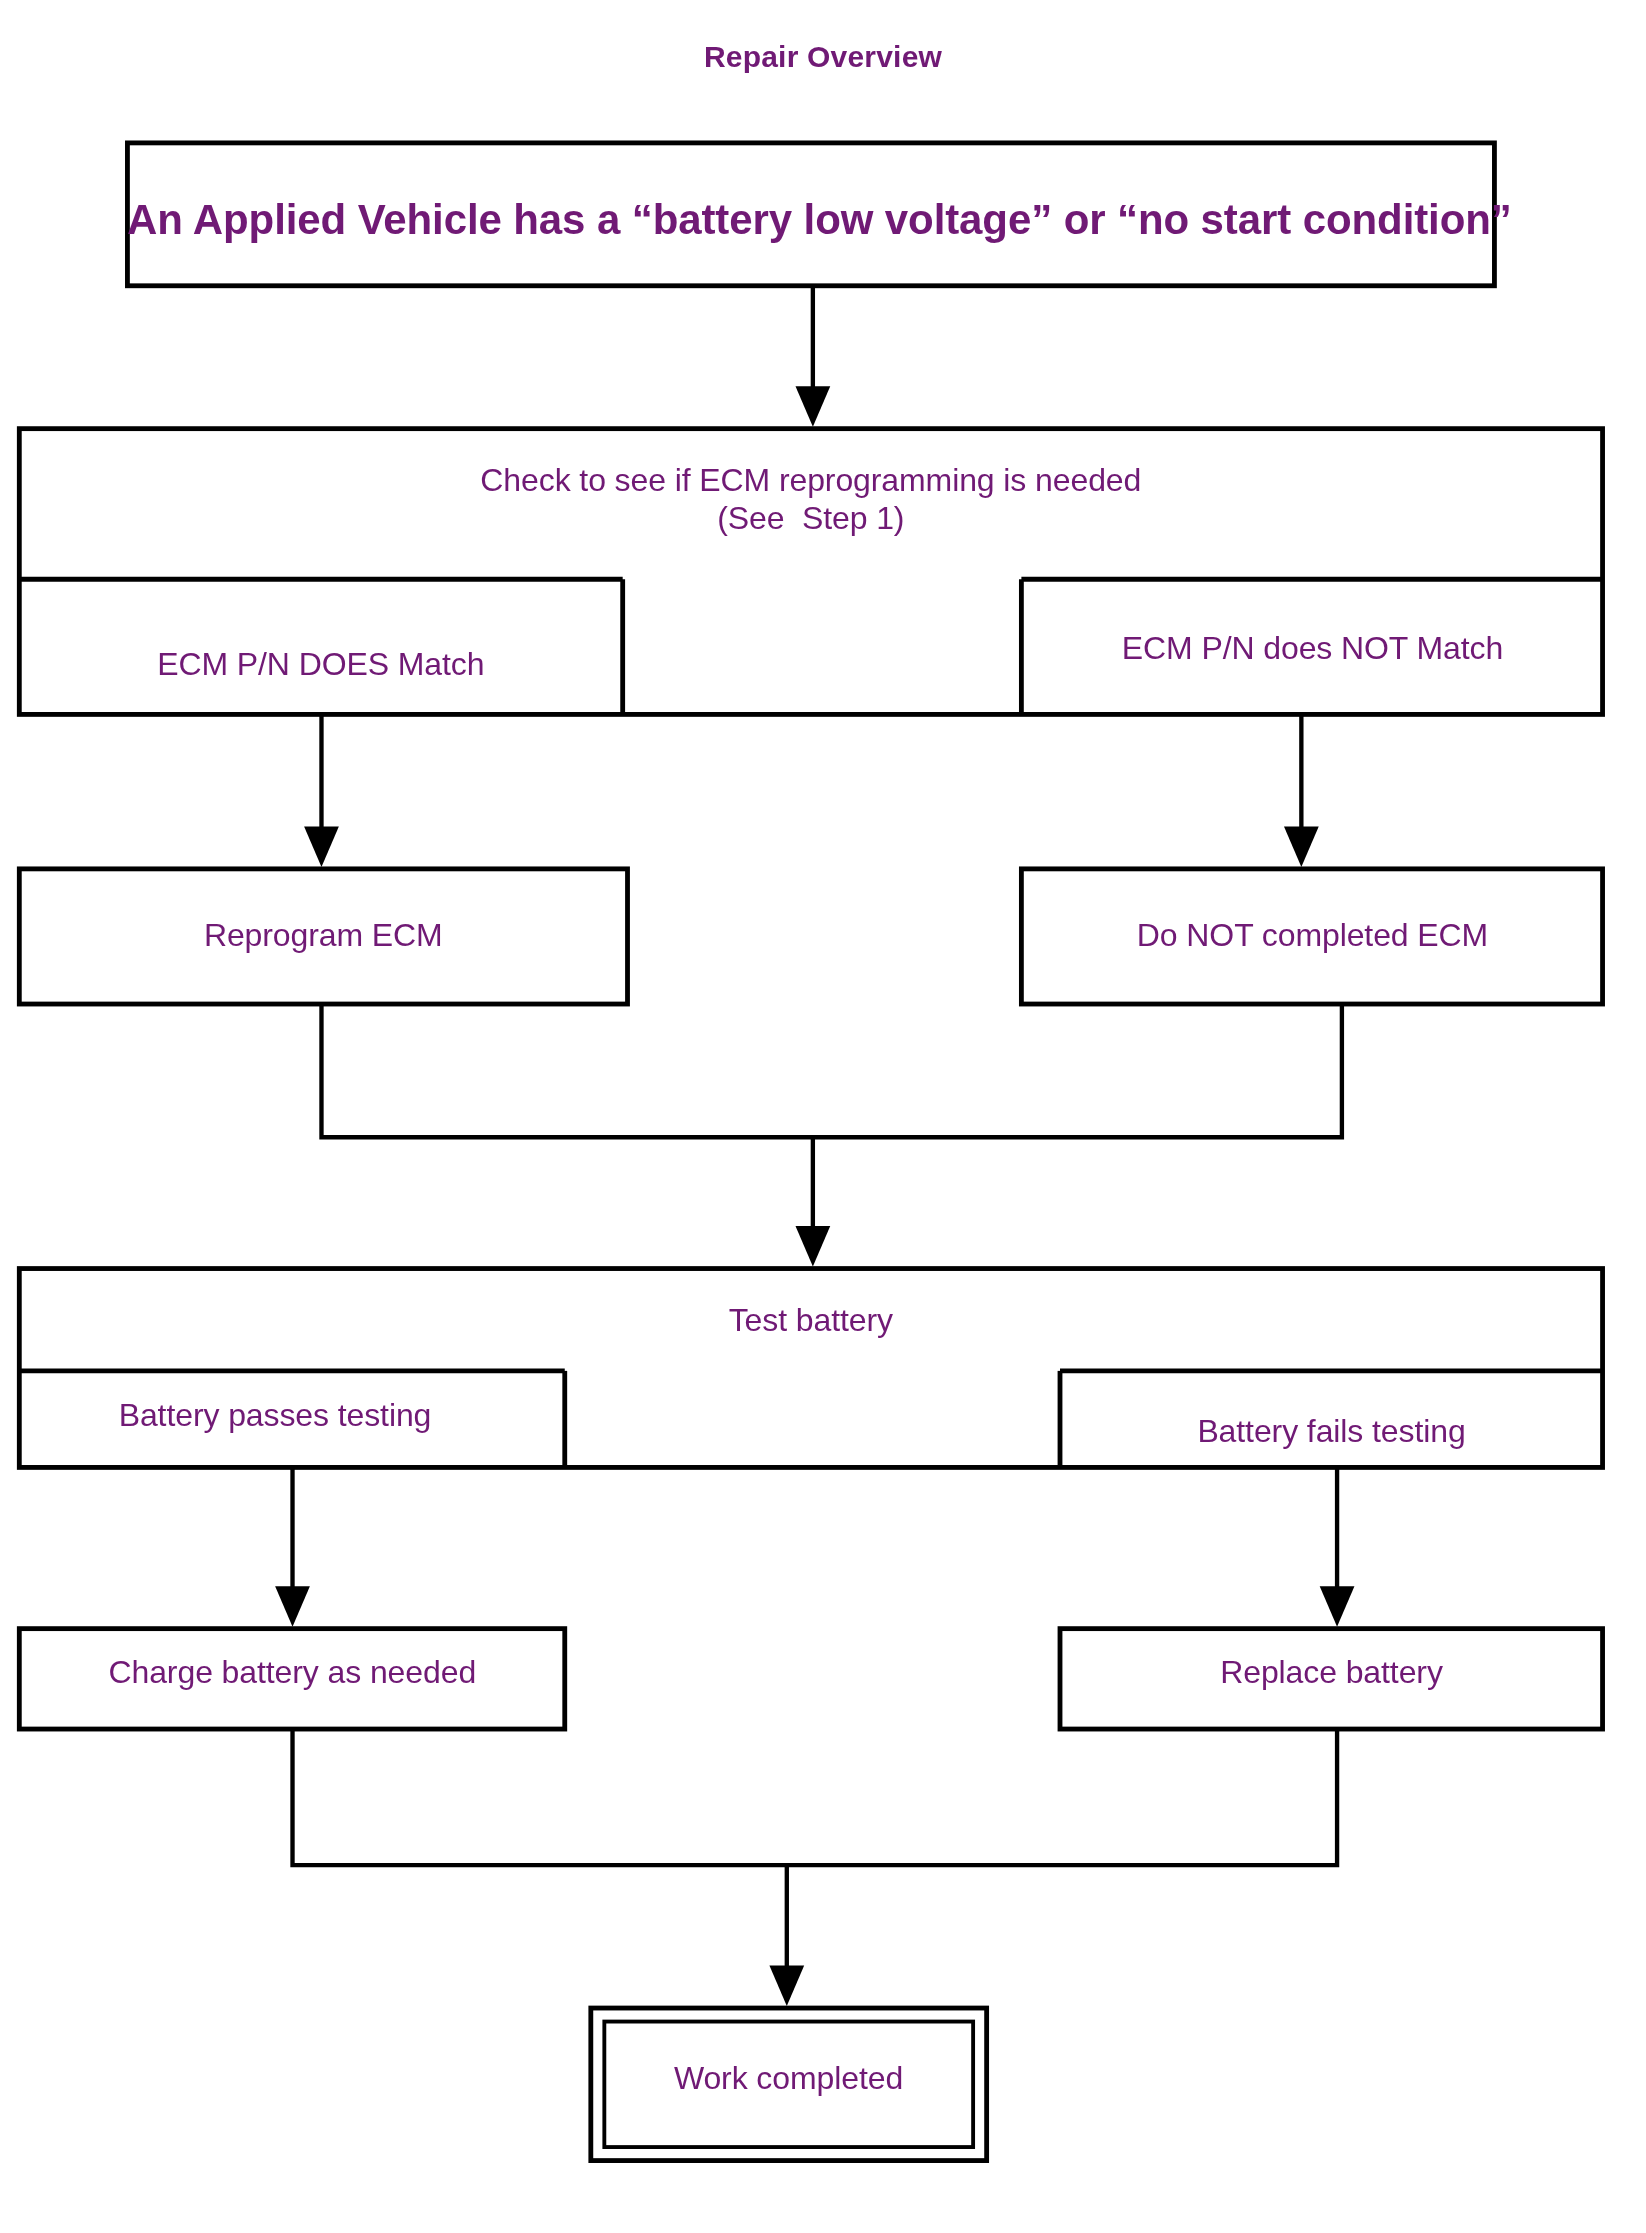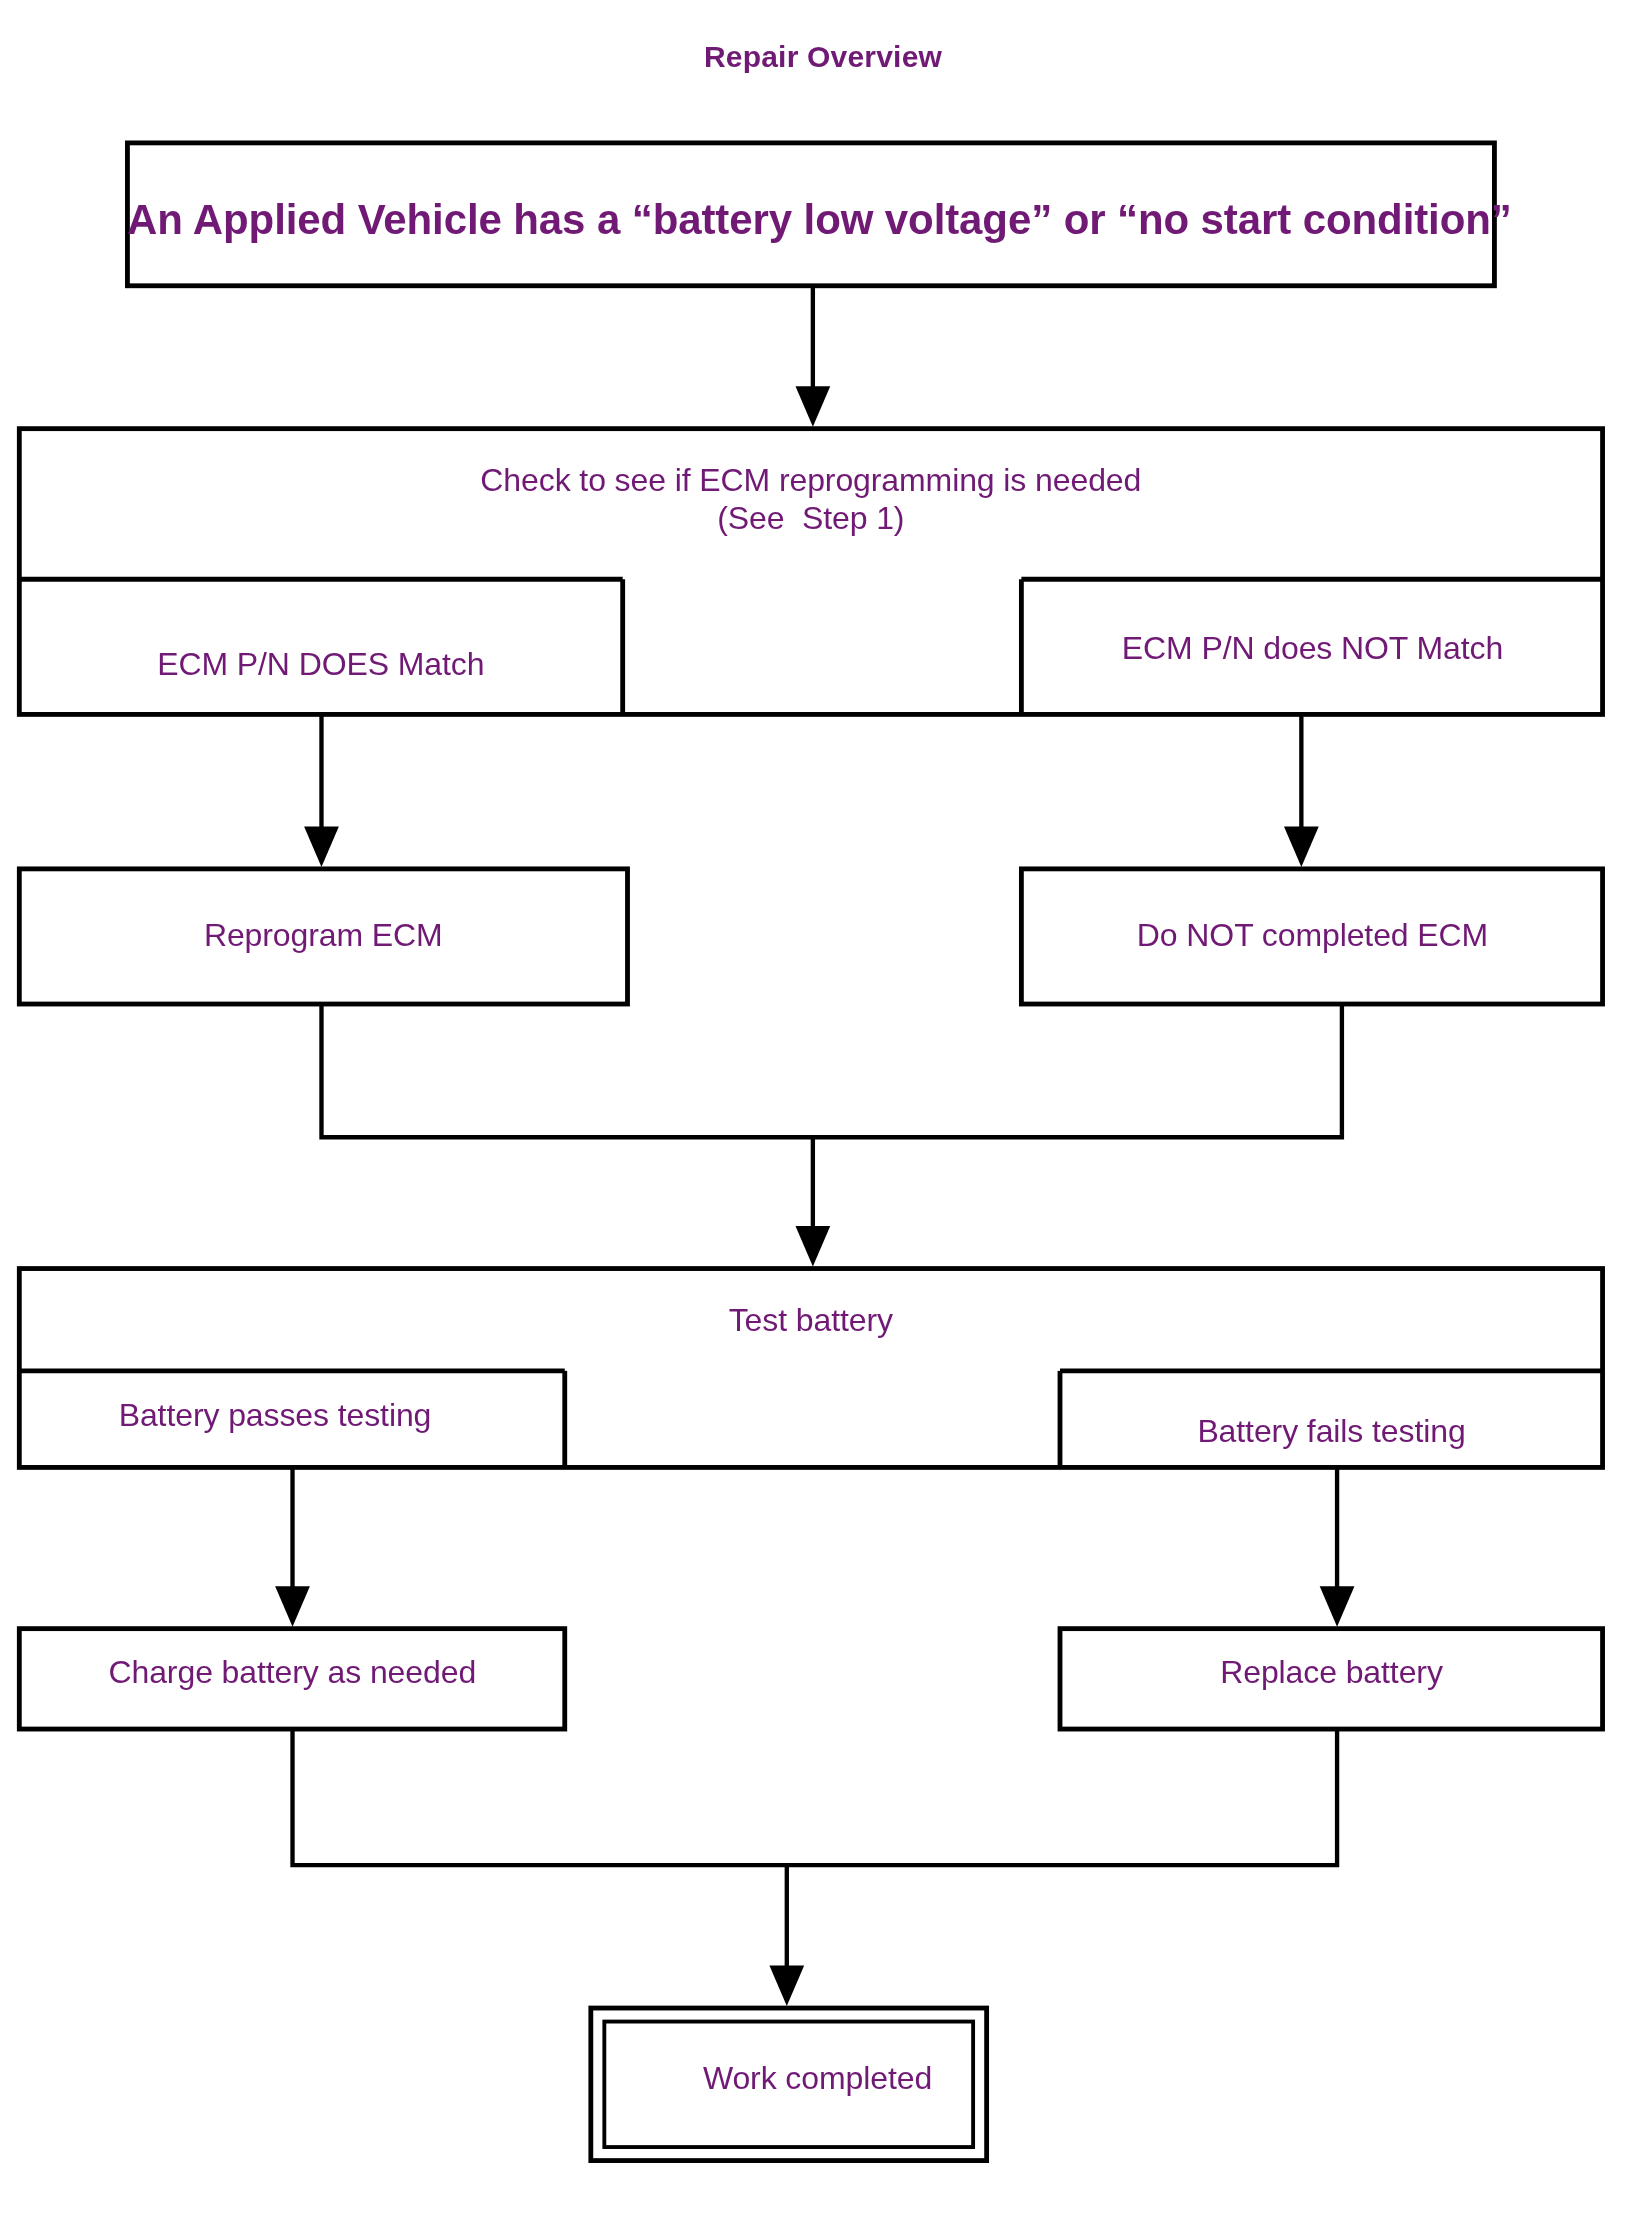--- a/index.html
+++ b/index.html
@@ -149,16 +149,16 @@
   <div class="lbl t-body" style="left:19.3px; top:1302px; width:1583px;">Test battery</div>
 
   <div class="lbl t-body" style="left:2px; top:1397px; width:546px;">Battery passes testing</div>
 
   <div class="lbl t-body" style="left:1060px; top:1397px; width:543px;margin-top:16px;">Battery fails testing</div>
 
   <div class="lbl t-body" style="left:19.3px; top:1654px; width:546px;">Charge battery as needed</div>
 
   <div class="lbl t-body" style="left:1060px; top:1654px; width:543px;">Replace battery</div>
 
-  <div class="lbl t-body" style="left:604px; top:2060px; width:369px;margin-left:29px;">Work completed</div>
+  <div class="lbl t-body" style="left:604px; top:2060px; width:369px;">Work completed</div>
 
 </div>
 
 
 </body></html>

